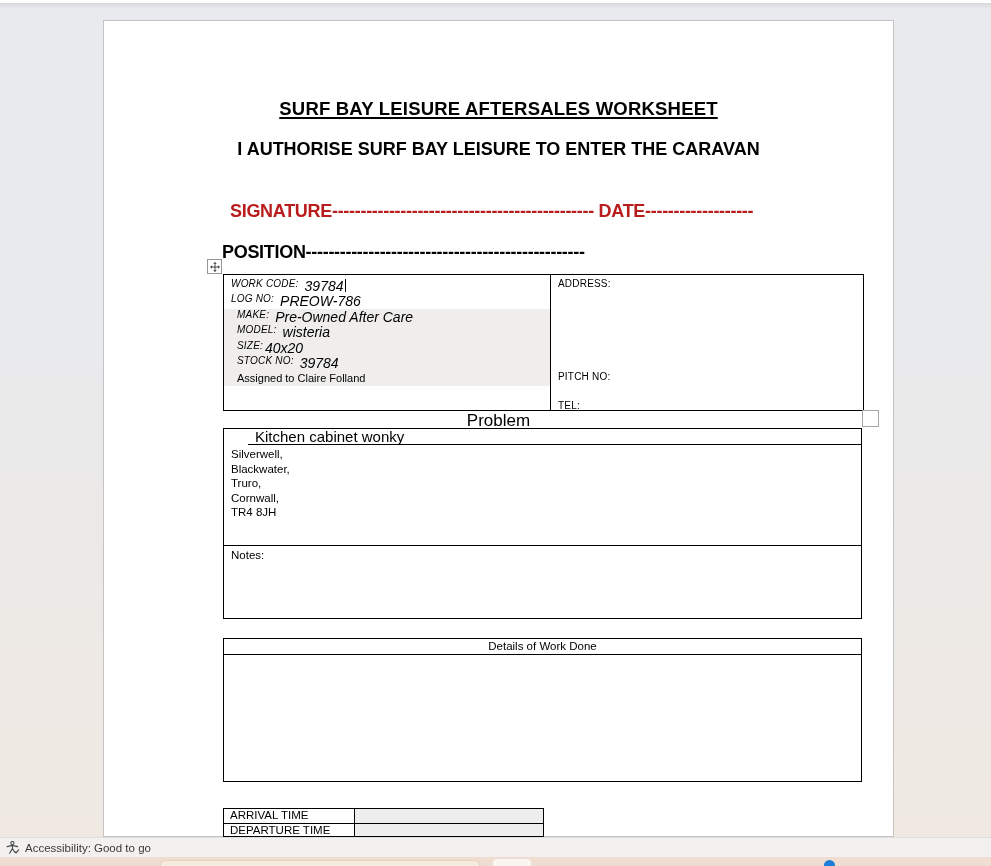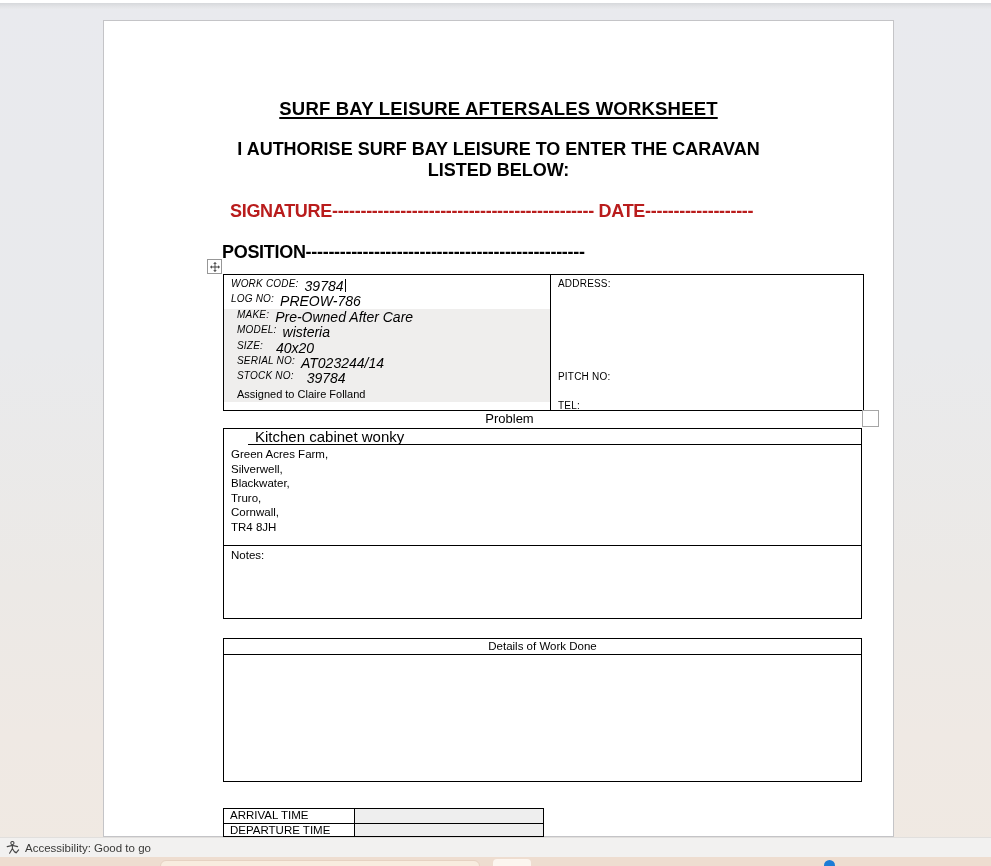--- a/index.html
+++ b/index.html
@@ -29,30 +29,30 @@
   .pos-line { position:absolute; top:221px; left:118px; font-size:18px; font-weight:bold; color:#000; letter-spacing:-0.3px; }
 
   
   .t1 { position:absolute; left:119px; top:253px; width:641px; height:137px;
     border:1.5px solid #000; display:flex; }
   .t1-left { width:327px; height:100%; border-right:1.5px solid #000; padding-top:3px; }
   .f-line { height:15.4px; padding-left:7px; display:flex; align-items:flex-start; white-space:nowrap;font-style:italic; }
   .f-lbl { font-size:10px; color:#000; letter-spacing:0.2px; }
   .f-val { font-size:14px; color:#000; margin-left:6px; }
   .shade { background:#efeeed;padding-left:6px; }
-  .shade .f-line:nth-child(3) .f-val { margin-left:13px; }   
+  .shade .f-line:nth-child(3) .f-val { margin-left:2px; }   
   .shade .f-line:nth-child(5) .f-val { margin-left:13px; }   
   .assigned { height:16px; padding-left:7px; font-size:11px; color:#000; display:flex; align-items:center; }
   .caret { display:inline-block; width:1.5px; height:13px; background:#000; margin-left:1px; align-self:center; }
   .t1-right { flex:1; position:relative; padding:3px 0 0 7px; }
   .addr-lbl { font-size:10px; letter-spacing:0.2px; }
   .pitch-lbl { position:absolute; left:7px; top:96px; font-size:10px; letter-spacing:0.2px; }
   .tel-lbl { position:absolute; left:7px; top:125px; font-size:10px; letter-spacing:0.2px; }
 
-  .problem-head { position:absolute; top:390px; left:11px; width:100%; text-align:center; font-size:13px; color:#000; }
+  .problem-head { position:absolute; top:390px; left:0; width:100%; text-align:center; font-size:17px; color:#000; }
 
   
   .t2 { position:absolute; left:119px; top:407px; width:639px; border:1.5px solid #000; }
   .t2-row1 { height:16px; border-bottom:1.5px solid #000; padding-left:7px; font-size:15px; line-height:15px;margin-left:24px; }
   .t2-row2 { height:101px; border-bottom:1.5px solid #000; padding:2px 0 0 7px; }
   .t2-row2 div { font-size:11.5px; line-height:14.6px; }
   .t2-row3 { height:72px; padding:2px 0 0 7px; font-size:11.5px; line-height:15px; }
 
   
   .t3 { position:absolute; left:119px; top:617px; width:639px; height:144px; border:1.5px solid #000; }
@@ -92,21 +92,20 @@
   <div class="top-shadow"></div>
 
   <div class="page">
 
     <div class="doc-title">
       <span>SURF BAY LEISURE AFTERSALES WORKSHEET</span>
     </div>
 
     <div class="auth">
       <div>I AUTHORISE SURF BAY LEISURE TO ENTER THE CARAVAN</div>
-      <div>LISTED BELOW:</div>
     </div>
 
     <div class="sig-line">SIGNATURE---------------------------------------------- DATE-------------------</div>
     <div class="pos-line">POSITION-------------------------------------------------</div>
 
     <div class="t1">
       <div class="t1-left">
         <div class="f-line">
           <span class="f-lbl">WORK CODE:</span>
           <span class="f-val">39784</span>
@@ -123,43 +122,38 @@
           </div>
           <div class="f-line">
             <span class="f-lbl">MODEL:</span>
             <span class="f-val">wisteria</span>
           </div>
           <div class="f-line">
             <span class="f-lbl">SIZE:</span>
             <span class="f-val">40x20</span>
           </div>
           <div class="f-line">
-            <span class="f-lbl">SERIAL NO:</span>
-            <span class="f-val">AT023244/14</span>
-          </div>
-          <div class="f-line">
             <span class="f-lbl">STOCK NO:</span>
             <span class="f-val">39784</span>
           </div>
           <div class="assigned">Assigned to Claire Folland</div>
         </div>
       </div>
       <div class="t1-right">
         <div class="addr-lbl">ADDRESS:</div>
         <div class="pitch-lbl">PITCH NO:</div>
         <div class="tel-lbl">TEL:</div>
       </div>
     </div>
 
     <div class="problem-head">Problem</div>
 
     <div class="t2">
       <div class="t2-row1">Kitchen cabinet wonky</div>
       <div class="t2-row2">
-        <div>Green Acres Farm,</div>
         <div>Silverwell,</div>
         <div>Blackwater,</div>
         <div>Truro,</div>
         <div>Cornwall,</div>
         <div>TR4 8JH</div>
       </div>
       <div class="t2-row3">Notes:</div>
     </div>
 
     <div class="t3">

